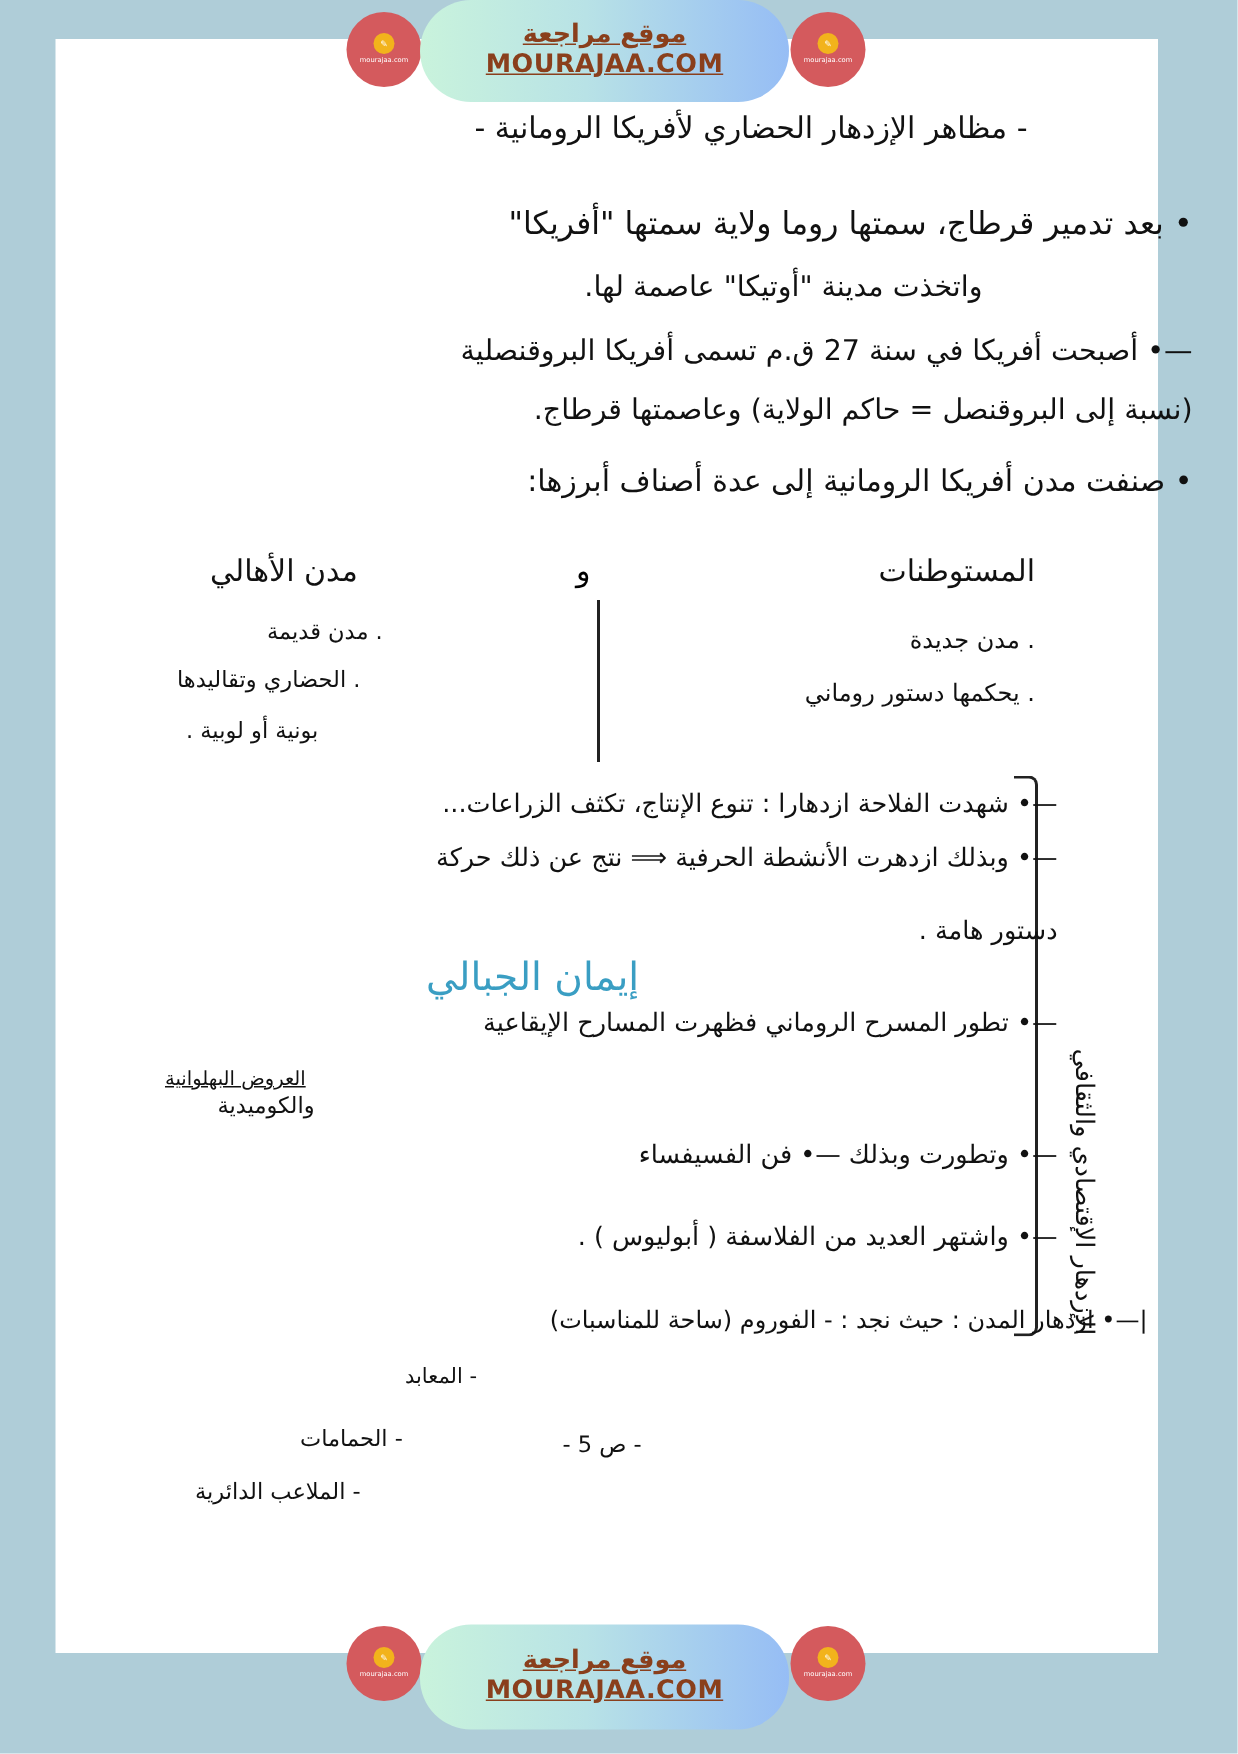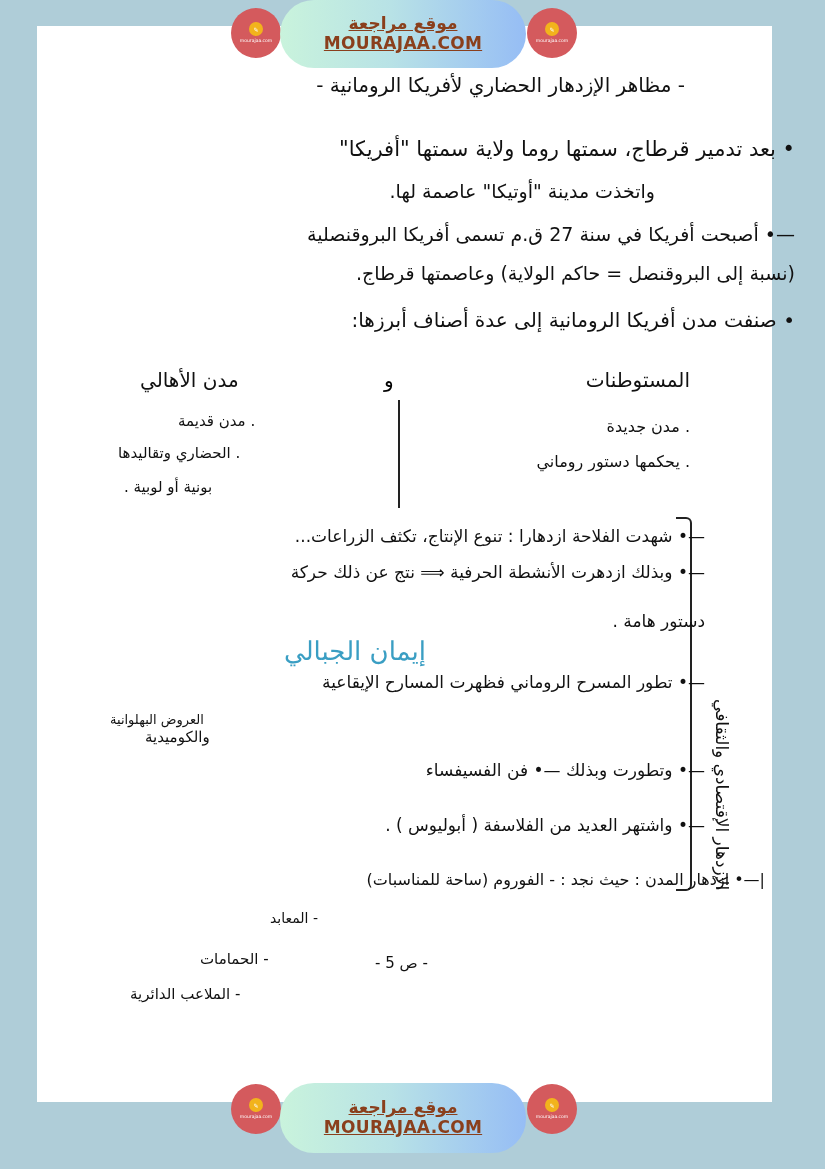--- a/index.html
+++ b/index.html
@@ -73,21 +73,21 @@
   }
 
   .m1 { top:526px; right:120px; font-size:17px; }
   .m2 { top:562px; right:120px; font-size:17px; }
   .m3 { top:611px; right:120px; font-size:17px; }
   .signature {
     position:absolute; top:620px; left:284px; font-size:26px; color:#3a9ec3;
     direction:rtl; font-family:"DejaVu Serif", serif;margin-top:16px;
   }
   .m4 { top:672px; right:120px; font-size:17px; }
-  .m4b { top:712px; left:110px; font-size:13px; }
+  .m4b { top:712px; left:110px; font-size:13px;text-decoration:underline; }
   .m4c { top:728px; left:145px; font-size:15px;font-family:Liberation Serif, serif; }
   .m5 { top:760px; right:120px; font-size:17px; }
   .m6 { top:815px; right:120px; font-size:17px; }
   .m7 { top:870px; right:60px; font-size:16px; }
   .sub1 { top:910px; left:270px; font-size:14px; }
   .sub2 { top:950px; left:200px; font-size:15px; }
   .sub3 { top:985px; left:130px; font-size:15px; }
   .pagenum { position:absolute; top:954px; left:375px; font-size:15px; direction:rtl; color:#111; }
 </style>
 </head>

